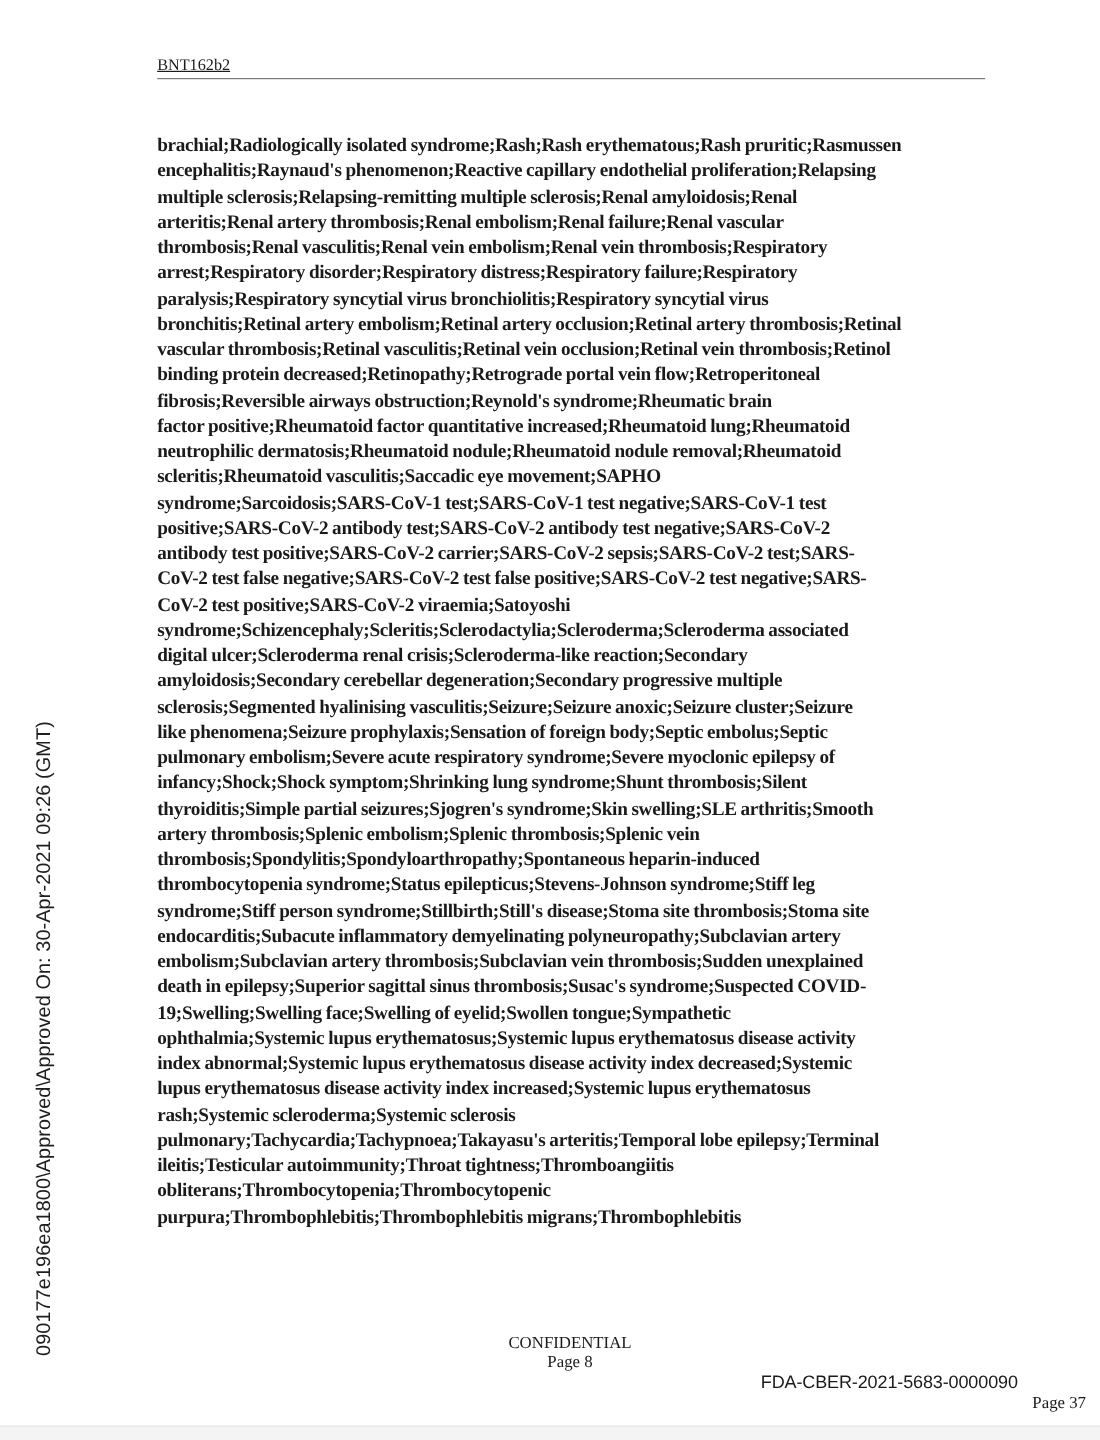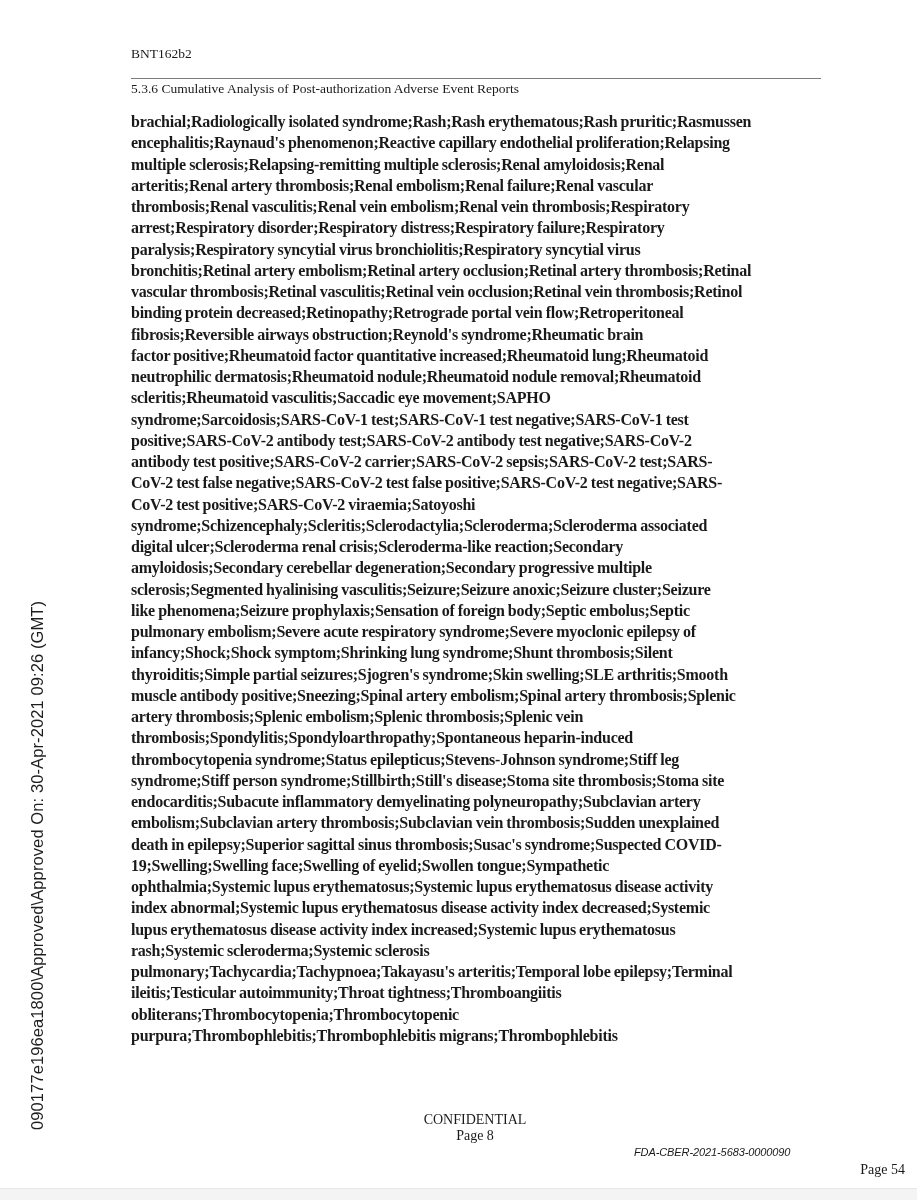--- a/index.html
+++ b/index.html
@@ -26,21 +26,22 @@
     }
     .header {
       position: absolute;
       left: 131px;
       top: 46px;
       width: 690px;
     }
     .header-product {
       font-size: 13.5px;
       line-height: 16px;
-      margin-bottom: 16px;
+      margin-bottom: 3px;
+      text-decoration: underline;
     }
     .header-rule {
       height: 0;
       border-top: 1.2px solid #7a7a7a;
       width: 690px;
     }
     .header-section {
       font-size: 13.5px;
       line-height: 16px;
       margin-top: 2px;
@@ -76,24 +77,23 @@
       width: 190px;
       text-align: center;
       font-size: 14px;
       line-height: 16px;
     }
     .footer-bates {
       position: absolute;
       left: 634px;
       top: 1146px;
       font-family: "Liberation Sans", "DejaVu Sans", sans-serif;
-      font-size: 11px;
+      font-size: 15px;
       line-height: 13px;
       letter-spacing: -0.1px;
-      font-style: italic;
     }
     .footer-outer-page {
       position: absolute;
       right: 12px;
       top: 1162px;
       font-size: 14px;
       line-height: 16px;
     }
     .side-stamp {
       position: absolute;
@@ -110,21 +110,20 @@
     }
   </style>
 </head>
 <body>
 
 <div class="side-stamp">090177e196ea1800\Approved\Approved On: 30-Apr-2021 09:26 (GMT)</div>
 
 <div class="header">
   <div class="header-product">BNT162b2</div>
   <div class="header-rule"></div>
-  <div class="header-section">5.3.6 Cumulative Analysis of Post-authorization Adverse Event Reports</div>
 </div>
 
 <div class="body-text" id="body-text">
     <span class="body-line">brachial;Radiologically isolated syndrome;Rash;Rash erythematous;Rash pruritic;Rasmussen</span>
     <span class="body-line">encephalitis;Raynaud's phenomenon;Reactive capillary endothelial proliferation;Relapsing</span>
     <span class="body-line">multiple sclerosis;Relapsing-remitting multiple sclerosis;Renal amyloidosis;Renal</span>
     <span class="body-line">arteritis;Renal artery thrombosis;Renal embolism;Renal failure;Renal vascular</span>
     <span class="body-line">thrombosis;Renal vasculitis;Renal vein embolism;Renal vein thrombosis;Respiratory</span>
     <span class="body-line">arrest;Respiratory disorder;Respiratory distress;Respiratory failure;Respiratory</span>
     <span class="body-line">paralysis;Respiratory syncytial virus bronchiolitis;Respiratory syncytial virus</span>
@@ -141,21 +140,20 @@
     <span class="body-line">CoV-2 test false negative;SARS-CoV-2 test false positive;SARS-CoV-2 test negative;SARS-</span>
     <span class="body-line">CoV-2 test positive;SARS-CoV-2 viraemia;Satoyoshi</span>
     <span class="body-line">syndrome;Schizencephaly;Scleritis;Sclerodactylia;Scleroderma;Scleroderma associated</span>
     <span class="body-line">digital ulcer;Scleroderma renal crisis;Scleroderma-like reaction;Secondary</span>
     <span class="body-line">amyloidosis;Secondary cerebellar degeneration;Secondary progressive multiple</span>
     <span class="body-line">sclerosis;Segmented hyalinising vasculitis;Seizure;Seizure anoxic;Seizure cluster;Seizure</span>
     <span class="body-line">like phenomena;Seizure prophylaxis;Sensation of foreign body;Septic embolus;Septic</span>
     <span class="body-line">pulmonary embolism;Severe acute respiratory syndrome;Severe myoclonic epilepsy of</span>
     <span class="body-line">infancy;Shock;Shock symptom;Shrinking lung syndrome;Shunt thrombosis;Silent</span>
     <span class="body-line">thyroiditis;Simple partial seizures;Sjogren's syndrome;Skin swelling;SLE arthritis;Smooth</span>
-    <span class="body-line">muscle antibody positive;Sneezing;Spinal artery embolism;Spinal artery thrombosis;Splenic</span>
     <span class="body-line">artery thrombosis;Splenic embolism;Splenic thrombosis;Splenic vein</span>
     <span class="body-line">thrombosis;Spondylitis;Spondyloarthropathy;Spontaneous heparin-induced</span>
     <span class="body-line">thrombocytopenia syndrome;Status epilepticus;Stevens-Johnson syndrome;Stiff leg</span>
     <span class="body-line">syndrome;Stiff person syndrome;Stillbirth;Still's disease;Stoma site thrombosis;Stoma site</span>
     <span class="body-line">endocarditis;Subacute inflammatory demyelinating polyneuropathy;Subclavian artery</span>
     <span class="body-line">embolism;Subclavian artery thrombosis;Subclavian vein thrombosis;Sudden unexplained</span>
     <span class="body-line">death in epilepsy;Superior sagittal sinus thrombosis;Susac's syndrome;Suspected COVID-</span>
     <span class="body-line">19;Swelling;Swelling face;Swelling of eyelid;Swollen tongue;Sympathetic</span>
     <span class="body-line">ophthalmia;Systemic lupus erythematosus;Systemic lupus erythematosus disease activity</span>
     <span class="body-line">index abnormal;Systemic lupus erythematosus disease activity index decreased;Systemic</span>
@@ -163,15 +161,15 @@
     <span class="body-line">rash;Systemic scleroderma;Systemic sclerosis</span>
     <span class="body-line">pulmonary;Tachycardia;Tachypnoea;Takayasu's arteritis;Temporal lobe epilepsy;Terminal</span>
     <span class="body-line">ileitis;Testicular autoimmunity;Throat tightness;Thromboangiitis</span>
     <span class="body-line">obliterans;Thrombocytopenia;Thrombocytopenic</span>
     <span class="body-line">purpura;Thrombophlebitis;Thrombophlebitis migrans;Thrombophlebitis</span>
   </div>
 
 <div class="footer-confidential">CONFIDENTIAL</div>
 <div class="footer-page">Page 8</div>
 <div class="footer-bates">FDA-CBER-2021-5683-0000090</div>
-<div class="footer-outer-page">Page 54</div>
+<div class="footer-outer-page">Page 37</div>
 
 <div class="page-bottom-edge"></div>
 
 </body></html>

